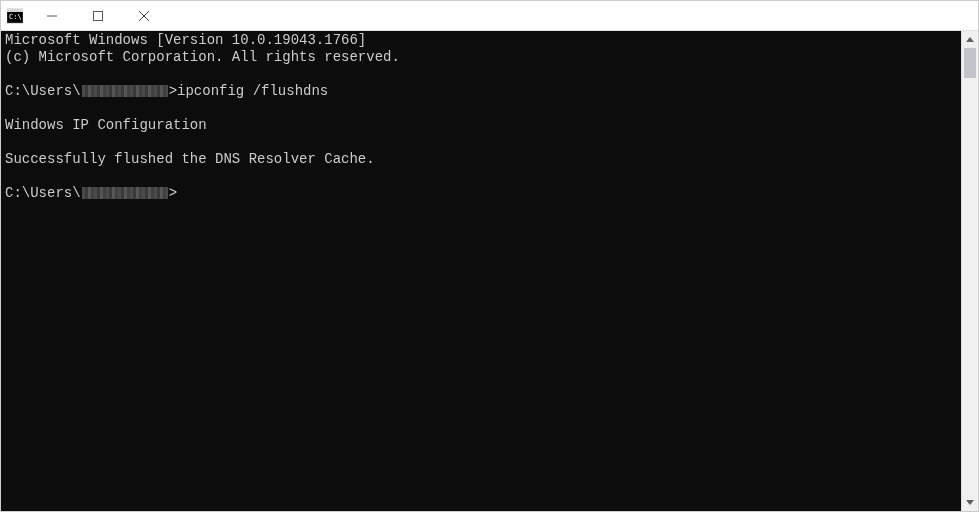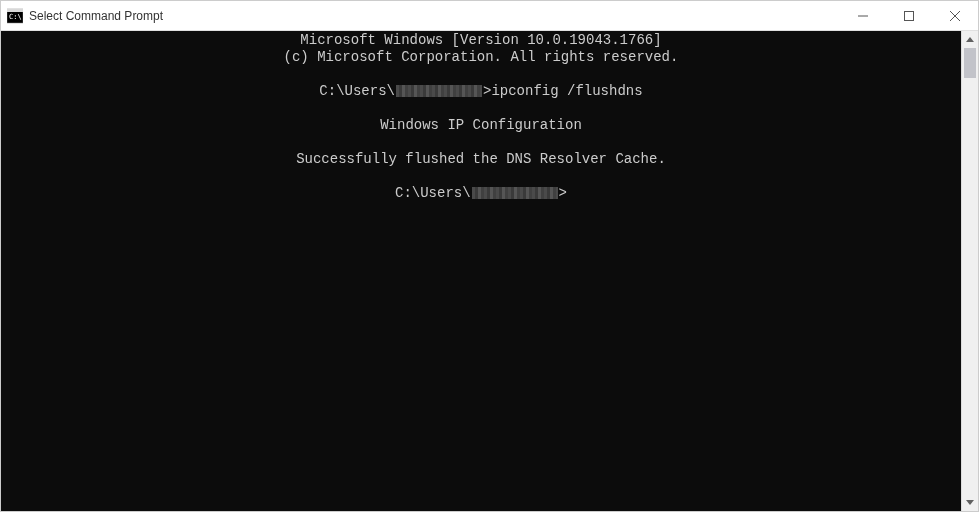--- a/index.html
+++ b/index.html
@@ -50,21 +50,20 @@
       display: flex;
       align-items: center;
       justify-content: center;
       color: #555;
       cursor: pointer;
     }
     .console-wrap {
       position: relative;
       height: calc(100% - 30px);
       display: flex;
-      text-align: center;
     }
     .console-area {
       background: #0c0c0c;
       color: #cccccc;
       font-family: Consolas, "Courier New", monospace;
       font-size: 14px;
       line-height: 17px;
       padding: 1px 4px;
       white-space: pre;
       flex: 1;
@@ -120,21 +119,20 @@
 <body>
 
 <div class="titlebar">
   <span class="titlebar-icon">
     <svg viewBox="0 0 16 16">
       <rect x="0" y="1" width="16" height="14" fill="#000" stroke="#888" stroke-width="0.5"></rect>
       <rect x="0" y="1" width="16" height="3" fill="#d8d8d8"></rect>
       <text x="2" y="11" font-size="7" fill="#fff" font-family="monospace">C:\</text>
     </svg>
   </span>
-  <span class="titlebar-text">Select Command Prompt</span>
   <div class="window-controls">
     <div class="window-control">
       <svg width="10" height="10" viewBox="0 0 10 10">
           <line x1="0" y1="5" x2="10" y2="5" stroke="currentColor" stroke-width="1"></line>
         </svg>
     </div>
     <div class="window-control">
       <svg width="10" height="10" viewBox="0 0 10 10">
           <rect x="0.5" y="0.5" width="9" height="9" fill="none" stroke="currentColor" stroke-width="1"></rect>
         </svg>

